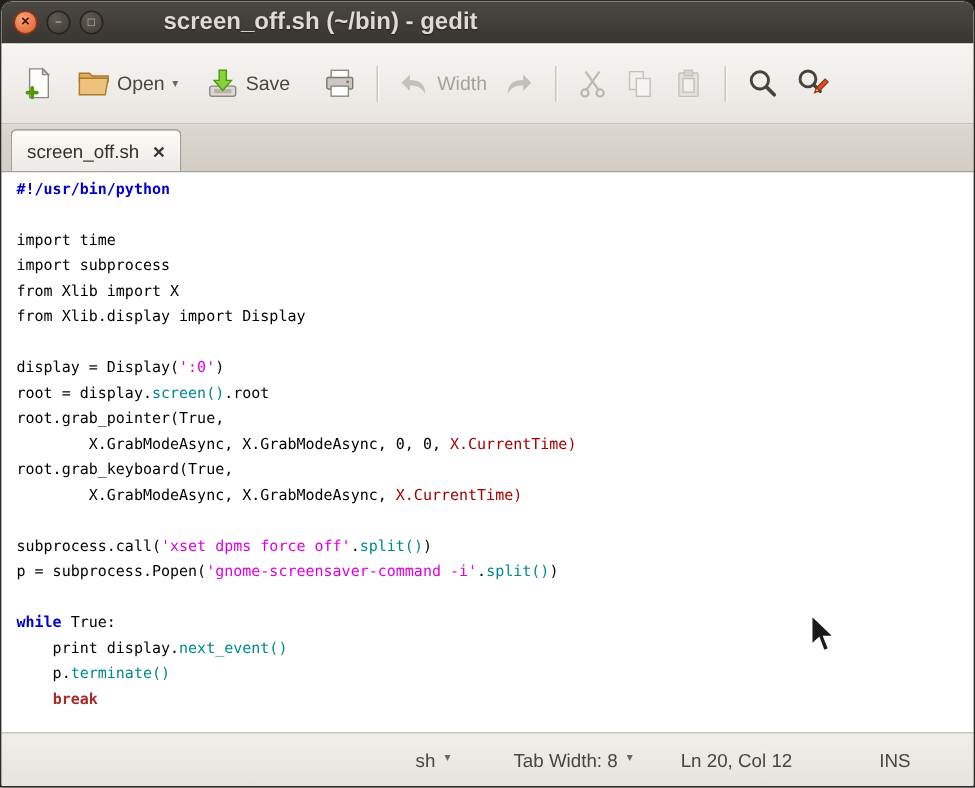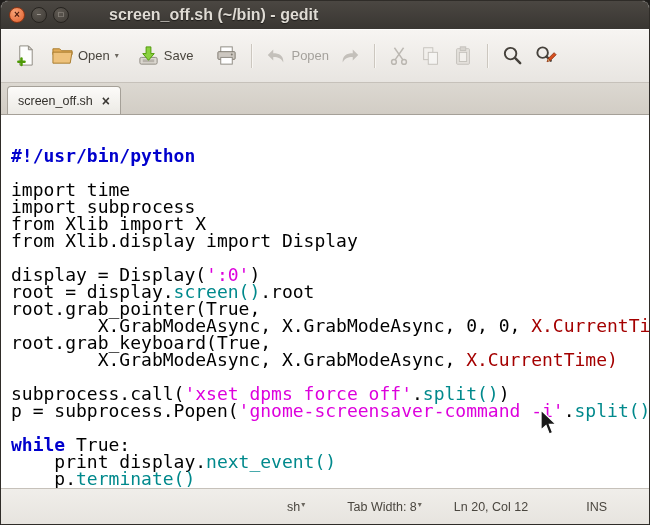--- a/index.html
+++ b/index.html
@@ -40,36 +40,36 @@
     border-bottom:1px solid #a5a098; display:flex; align-items:flex-end;
     padding:3px 0 0 6px; }
   .tab { display:flex; align-items:center; gap:9px;
     background:linear-gradient(#fcfbf9,#eceae5); border:1px solid #a5a098;
     border-bottom:none; border-radius:4px 4px 0 0; padding:0 10px;
     height:28px; font-size:12.5px; color:#34312c; }
   .tab-close { font-weight:bold; font-size:14px; color:#3c3935; line-height:1; }
 
   
   .editor { flex:1; background:#ffffff; padding:3px 12px 0 10px; overflow:hidden;
-    font-family:"DejaVu Sans Mono", monospace; font-size:18px; line-height:17px;
-    cursor:text;margin-top:29px; }
+    font-family:"DejaVu Sans Mono", monospace; font-size:10px; line-height:17px;
+    cursor:text; }
   .code-line { white-space:pre; height:17px; }
   .tok-shebang  { color:var(--c-shebang);  font-weight:bold; }
   .tok-plain    { color:var(--c-plain); }
   .tok-string   { color:var(--c-string); }
   .tok-function { color:var(--c-function); }
   .tok-keyword  { color:var(--c-keyword);  font-weight:bold; }
   .tok-builtin  { color:var(--c-builtin);  font-weight:bold; }
   .tok-constant { color:var(--c-constant); }
 
   
   .statusbar { flex:0 0 36px; background:linear-gradient(#f0eeea,#e7e4df);
     border-top:1px solid #c6c1ba; display:flex; align-items:center;
     font-size:12.5px; color:#4a463f; padding:0 12px; }
-  .combo { display:flex; align-items:flex-start; padding:2px 6px;
+  .combo { display:flex; align-items:flex-start; gap:5px; padding:2px 6px;
     border-radius:3px; }
   .combo:first-of-type { margin-left:auto; }
   .sb-lang { margin-right:30px; }
   .sb-tabw { margin-right:26px; }
   .sb-pos  { margin-right:58px; }
   .sb-ins  { margin-right:30px; }
 
   
   .mouse-cursor { position:absolute; left:537px; top:408px; pointer-events:none; }
 </style>
@@ -134,21 +134,21 @@
     </div>
 
     <div class="tsep"></div>
 
     <div class="tbtn disabled">
       <span class="icon">
         <svg width="22" height="22" viewBox="0 0 24 24">
           <path d="M9 5 3 11l6 6v-4c5.5 0 9 1.8 11 6 .3-7.5-4.5-10-11-10z" fill="#8f8a83"></path>
         </svg>
       </span>
-      <span>Popen</span>
+      <span>Width</span>
     </div>
 
     <div class="tbtn disabled">
       <span class="icon">
         <svg width="22" height="22" viewBox="0 0 24 24">
           <path d="M15 5l6 6-6 6v-4c-5.5 0-9 1.8-11 6-.3-7.5 4.5-10 11-10z" fill="#8f8a83"></path>
         </svg>
       </span>
     </div>
 

